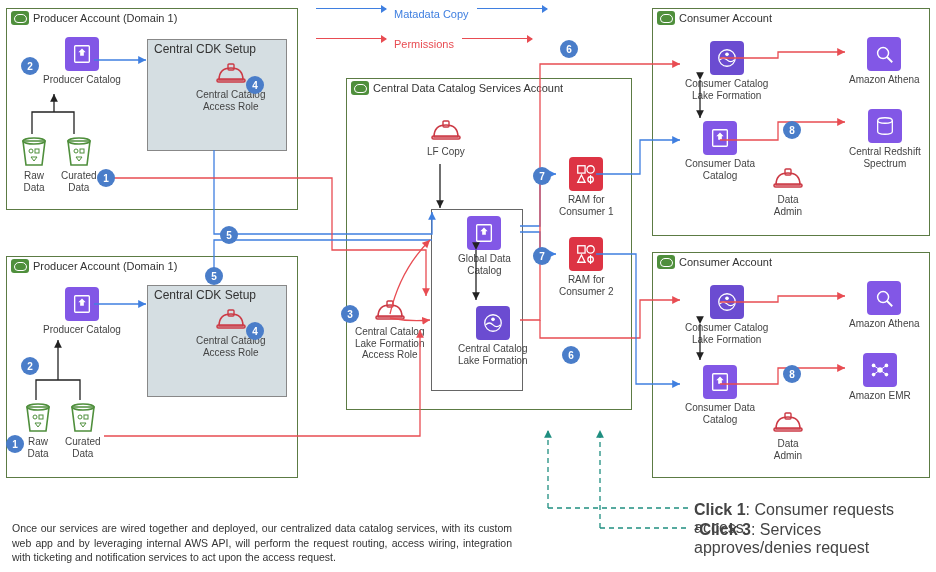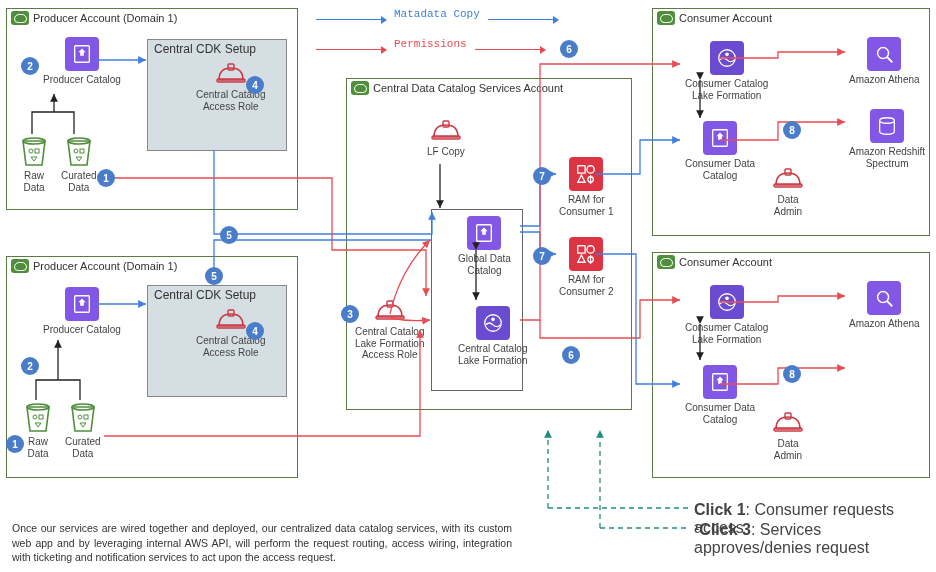--- a/index.html
+++ b/index.html
@@ -68,21 +68,21 @@
 
   .step-badge{
     position:absolute;width:18px;height:18px;border-radius:50%;
     background:var(--blue);color:#fff;
     font-size:10px;font-weight:bold;
     display:flex;align-items:center;justify-content:center;
     z-index:5;
   }
 
   .legend{
-    position:absolute;font-size:11px;display:flex;align-items:flex-end;gap:8px;font-family:Liberation Mono, monospace;
+    position:absolute;font-size:11px;display:flex;align-items:flex-start;gap:8px;
   }
   .legend .line{width:70px;height:1px;position:relative;}
   .legend .line::after{
     content:"";position:absolute;right:-1px;top:-3px;
     border-left:6px solid currentColor;border-top:4px solid transparent;border-bottom:4px solid transparent;
   }
 
   .conn{position:absolute;stroke-width:1.3;fill:none;}
   .conn.blue{stroke:var(--metadata-blue);}
   .conn.red{stroke:var(--perm-red);}
@@ -371,21 +371,21 @@
     </div>
     <div class="lbl">Amazon Athena</div>
   </div>
   <div class="icon-col" style="left:196px;top:100px;">
     <div class="aws-icon" style="background:var(--aws-purple)">
       <svg viewBox="0 0 24 24" width="22" height="22">
           <ellipse cx="12" cy="6" rx="8" ry="3" fill="none" stroke="#fff" stroke-width="1.4"></ellipse>
           <path d="M4 6 V18 Q4 21 12 21 Q20 21 20 18 V6" fill="none" stroke="#fff" stroke-width="1.4"></path>
         </svg>
     </div>
-    <div class="lbl" style="white-space:pre;">Amazon Redshift
+    <div class="lbl" style="white-space:pre;">Central Redshift
 Spectrum</div>
   </div>
   <div class="step-badge" style="left:130px;top:112px;">8</div>
 </div>
 
 <div class="container" style="left:652px;top:252px;width:276px;height:224px;">
   <div class="cloud-badge"></div>
   <div class="title">Consumer Account</div>
 
   <div class="icon-col" style="left:32px;top:32px;">
@@ -424,20 +424,36 @@
   </div>
 
   <div class="icon-col" style="left:196px;top:28px;">
     <div class="aws-icon" style="background:var(--aws-purple)">
       <svg viewBox="0 0 24 24" width="22" height="22">
           <circle cx="11" cy="11" r="6" fill="none" stroke="#fff" stroke-width="1.6"></circle>
           <line x1="15" y1="15" x2="21" y2="21" stroke="#fff" stroke-width="2"></line>
         </svg>
     </div>
     <div class="lbl">Amazon Athena</div>
+  </div>
+  <div class="icon-col" style="left:196px;top:100px;">
+    <div class="aws-icon" style="background:var(--aws-purple)">
+      <svg viewBox="0 0 24 24" width="22" height="22">
+          <circle cx="12" cy="12" r="3" fill="#fff"></circle>
+          <circle cx="5" cy="7" r="2" fill="#fff"></circle>
+          <circle cx="19" cy="7" r="2" fill="#fff"></circle>
+          <circle cx="5" cy="17" r="2" fill="#fff"></circle>
+          <circle cx="19" cy="17" r="2" fill="#fff"></circle>
+          <line x1="12" y1="12" x2="5" y2="7" stroke="#fff"></line>
+          <line x1="12" y1="12" x2="19" y2="7" stroke="#fff"></line>
+          <line x1="12" y1="12" x2="5" y2="17" stroke="#fff"></line>
+          <line x1="12" y1="12" x2="19" y2="17" stroke="#fff"></line>
+        </svg>
+    </div>
+    <div class="lbl">Amazon EMR</div>
   </div>
   <div class="step-badge" style="left:130px;top:112px;">8</div>
 </div>
 
 <svg width="936" height="572" style="position:absolute;left:0;top:0;pointer-events:none;">
   <defs>
     <marker id="ab" markerWidth="8" markerHeight="8" refX="6" refY="3" orient="auto">
         <path d="M0,0 L6,3 L0,6 Z" class="arrowhead"></path>
       </marker>
     <marker id="ar" markerWidth="8" markerHeight="8" refX="6" refY="3" orient="auto">

